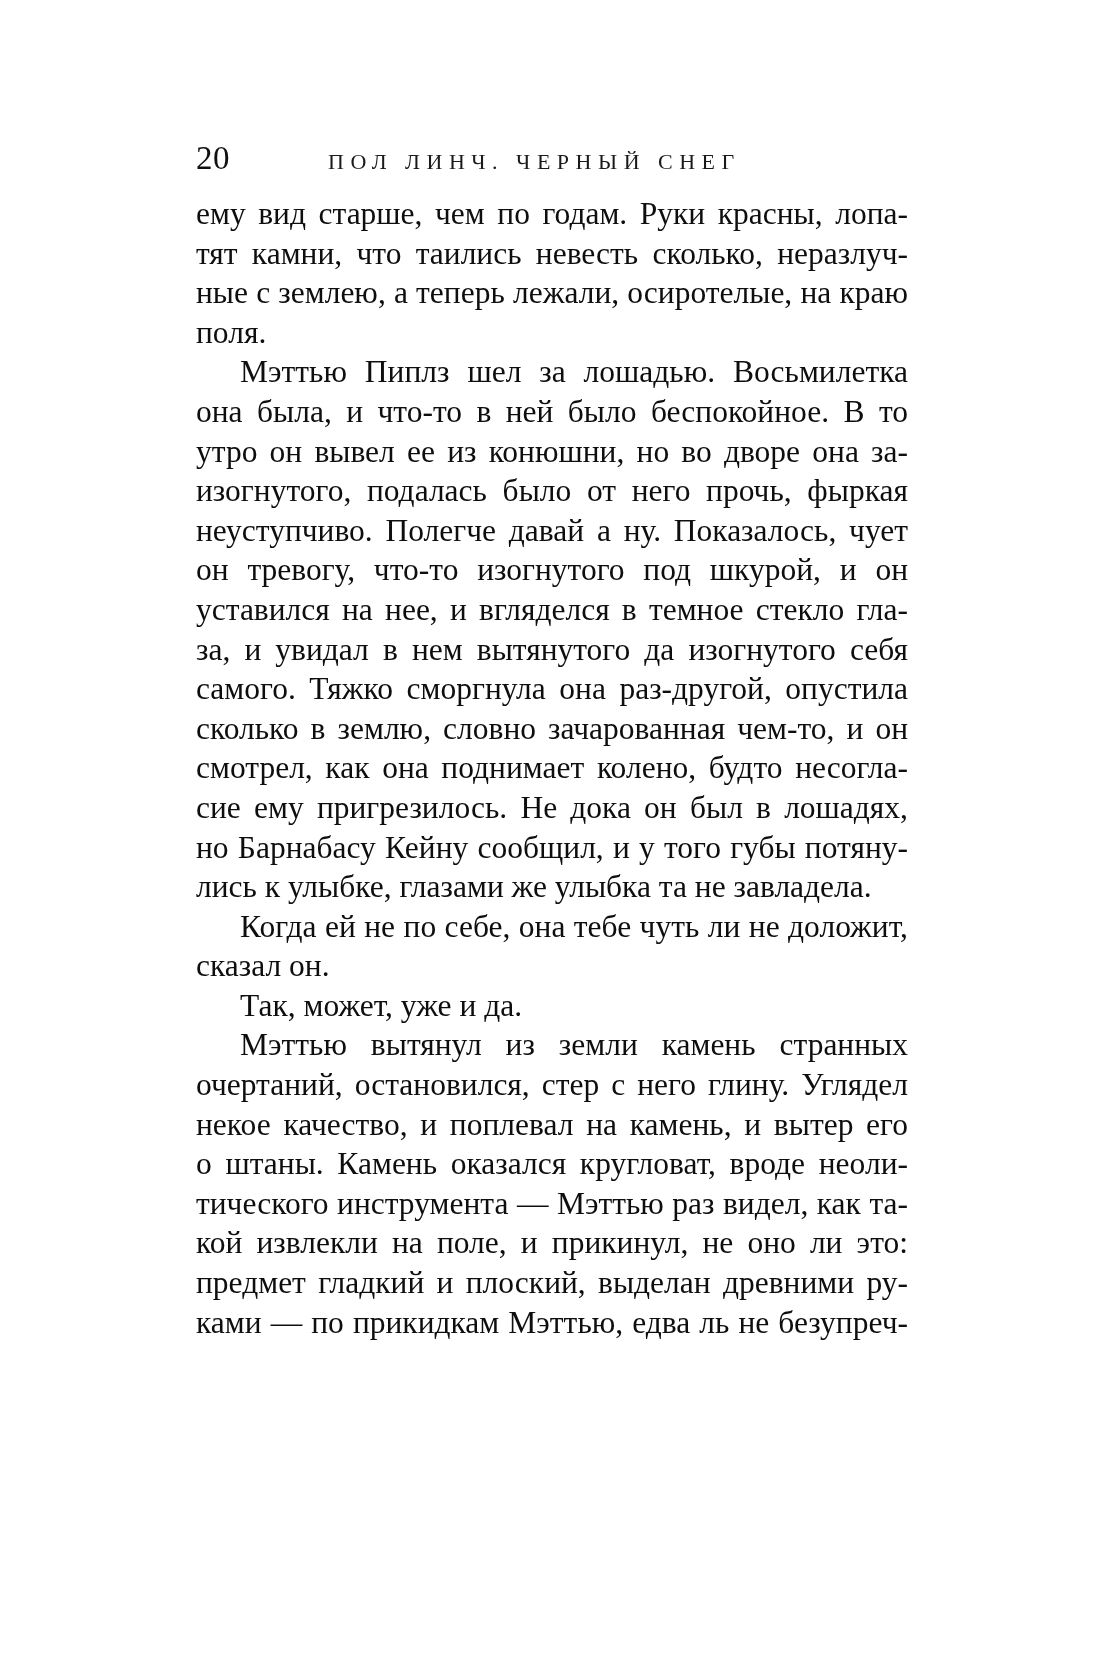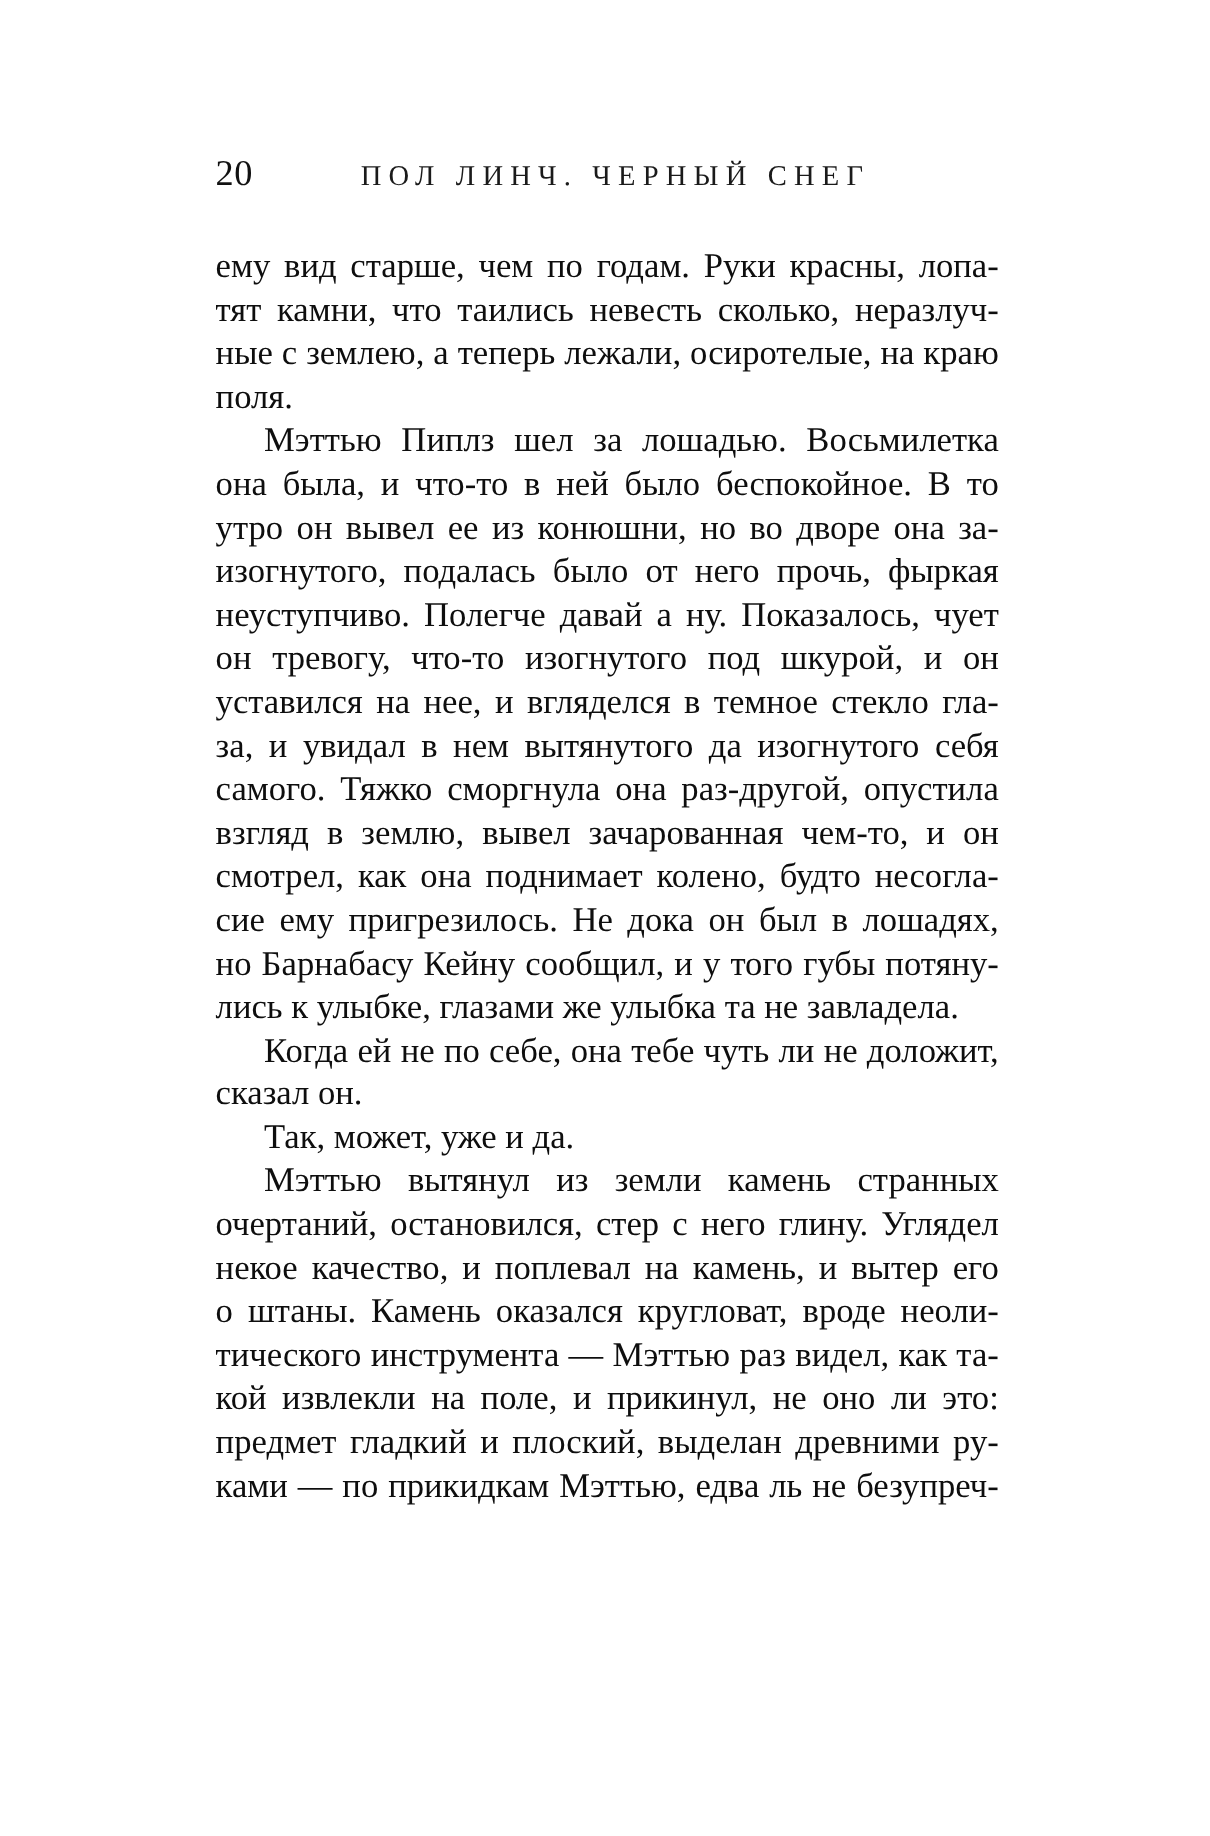--- a/index.html
+++ b/index.html
@@ -34,31 +34,31 @@
   }
   .folio {
     font-size: 33px;
     line-height: 1;
     letter-spacing: 0.5px;
     color: #111111;
     width: 132px;
     flex: 0 0 132px;
   }
   .head-title {
-    font-size: 26px;
+    font-size: 22px;
     line-height: 1;
     letter-spacing: 6.5px;
     color: #1a1a1a;
     white-space: nowrap;
   }
   
   .textblock {
     position: absolute;
     left: 196px;
-    top: 222px;
+    top: 194px;
     width: 712px;
   }
   p.para {
     margin: 0;
     font-size: 31.5px;
     line-height: 39.6px;
     text-align: justify;
     text-justify: inter-word;
     text-indent: 0;
     color: #0e0e0e;
@@ -103,21 +103,21 @@
       <p class="para">
         <span class="line just ind">Мэттью Пиплз шел за лошадью. Восьмилетка</span>
         <span class="line just">она была, и что-то в ней было беспокойное. В то</span>
         <span class="line just">утро он вывел ее из конюшни, но во дворе она за-</span>
         <span class="line just">изогнутого, подалась было от него прочь, фыркая</span>
         <span class="line just">неуступчиво. Полегче давай а ну. Показалось, чует</span>
         <span class="line just">он тревогу, что-то изогнутого под шкурой, и он</span>
         <span class="line just">уставился на нее, и вгляделся в темное стекло гла-</span>
         <span class="line just">за, и увидал в нем вытянутого да изогнутого себя</span>
         <span class="line just">самого. Тяжко сморгнула она раз-другой, опустила</span>
-        <span class="line just">взгляд в землю, вывел зачарованная чем-то, и он</span>
+        <span class="line just">сколько в землю, словно зачарованная чем-то, и он</span>
         <span class="line just">смотрел, как она поднимает колено, будто несогла-</span>
         <span class="line just">сие ему пригрезилось. Не дока он был в лошадях,</span>
         <span class="line just">но Барнабасу Кейну сообщил, и у того губы потяну-</span>
         <span class="line flush">лись к улыбке, глазами же улыбка та не завладела.</span>
       </p>
       <p class="para">
         <span class="line just ind">Когда ей не по себе, она тебе чуть ли не доложит,</span>
         <span class="line flush">сказал он.</span>
       </p>
       <p class="para">

